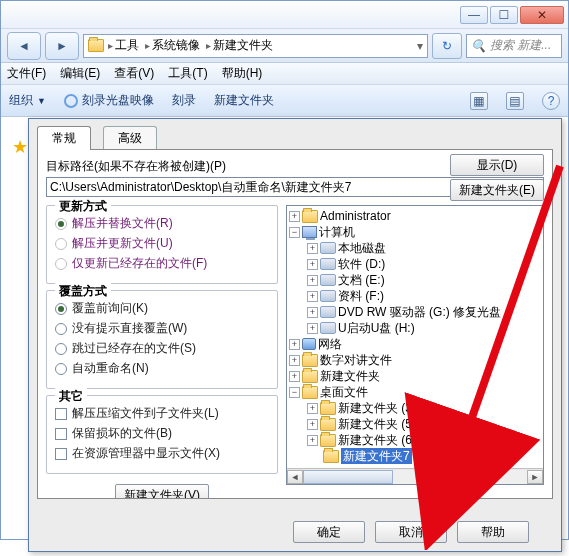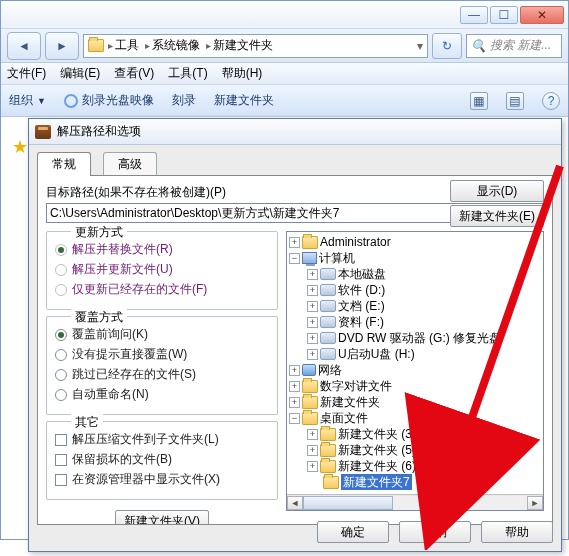--- a/index.html
+++ b/index.html
@@ -35,21 +35,21 @@
 .tab { padding: 3px 14px; border: 1px solid #9aa; background: #f7f7f7; border-bottom: none; border-radius: 3px 3px 0 0; margin-right: 12px; cursor:pointer; position:relative; top:1px;}
 .tab.active { background: #fff; border-color:#888; z-index:2; }
 .panel { margin: 0 8px 8px 8px; border: 1px solid #888; background: #fff; padding: 8px; height: 350px; position:relative; overflow:hidden;}
 .row-top { display:flex; align-items:center; gap:6px; }
 .pathlabel { margin-bottom:2px; }
 .pathinput { flex:1; height:20px; border:1px solid #7a8aa0; padding:0 3px; font-family: Consolas, monospace; display:flex; align-items:center; justify-content:space-between;}
 .btn { height:22px; border:1px solid #8a96a6; background:linear-gradient(#fdfdfd,#e4e4e4); padding:0 8px; display:inline-flex; align-items:center; justify-content:center; border-radius:2px; cursor:pointer; min-width:86px;}
 .cols { display:flex; gap:8px; margin-top:8px; height: 280px;}
 .leftcol { width: 232px; display:flex; flex-direction:column; gap:6px;}
 .group { border:1px solid #bcc4d0; border-radius:2px; padding:6px 8px 8px 8px; position:relative;}
-.group > legend { position:absolute; top:-8px; left:24px; background:#fff; padding:0 4px; }
+.group > legend { position:absolute; top:-8px; left:8px; background:#fff; padding:0 4px;font-weight:bold; }
 .radio-row, .check-row { display:flex; align-items:center; gap:5px; margin:3px 0; color:#222;}
 .radio-row.disabled { color:#701a75; }
 .radio { width:12px; height:12px; border:1px solid #7a8aa0; border-radius:50%; display:inline-flex; align-items:center; justify-content:center; background:#fff;}
 .radio.checked::after { content:""; width:6px; height:6px; background:#3a6a3a; border-radius:50%; }
 .radio.disabled { border-color:#c0c0c0; }
 .checkbox { width:12px; height:12px; border:1px solid #7a8aa0; background:#fff; display:inline-block;}
 .savebtn-row { text-align:center; margin-top:4px;}
 .rightcol { flex:1; border:1px solid #7a8aa0; background:#fff; position:relative; display:flex; flex-direction:column;}
 .tree { flex:1; overflow:hidden; padding:2px 2px; font-family: SimSun, monospace; line-height:16px; white-space:nowrap;}
 .tnode { display:flex; align-items:center; gap:2px; height:16px;}
@@ -57,21 +57,21 @@
 .ind { display:inline-block; width:16px; }
 .drive-ico { width:16px; height:12px; background:linear-gradient(#e8eef6,#b9c9e0); border:1px solid #8aa3c4; border-radius:2px; display:inline-block;}
 .pc-ico { width:15px; height:12px; background:linear-gradient(#cfe3ff,#8ab0e6); border:1px solid #5a7aa6; display:inline-block; position:relative;}
 .pc-ico::after{content:"";position:absolute;bottom:-3px;left:3px;width:9px;height:2px;background:#8aa3c4;}
 .net-ico { width:14px; height:12px; border:1px solid #5a7aa6; background:linear-gradient(#bfe0ff,#6aa0e0); border-radius:2px; display:inline-block;}
 .selected { background:#3a74d0; color:#ffffff; padding:0 2px; }
 .hscroll { height:16px; background:#e8e8e8; border-top:1px solid #c0c0c0; display:flex; align-items:center;}
 .hscroll .arr { width:16px; height:14px; border:1px solid #b0b0b0; background:linear-gradient(#fdfdfd,#e0e0e0); display:flex; align-items:center; justify-content:center; font-size:9px; color:#555; cursor:pointer;}
 .hscroll .track { flex:1; background:#efefef; height:14px; position:relative;}
 .hscroll .thumb { position:absolute; left:0; top:0; width:90px; height:14px; background:linear-gradient(#f2f6fc,#cdd8e8); border:1px solid #9ab3d4;}
-.dlg-buttons { position:absolute; bottom:8px; right:8px; display:flex; gap:10px;justify-content:space-between;}
+.dlg-buttons { position:absolute; bottom:8px; right:32px; display:flex; gap:10px;justify-content:space-between;}
 .dlg-buttons .btn { min-width:72px; }
 
 
 .arrow-svg { position:absolute; top:116px; left:30px; width:534px; height:434px; pointer-events:none; z-index:10;}
 
 
 .star { position:absolute; top:136px; left:12px; color:#f2b200; font-size:18px;}
 </style>
 </head>
 <body>
@@ -132,33 +132,29 @@
     <span class="spacer"></span>
     <span class="sq">▦</span>
     <span class="sq">▤</span>
     <span class="sq" style="color:#2a6ac0;border-radius:50%;">?</span>
   </div>
 </div>
 
 <span class="star">★</span>
 
 <div class="dialog">
-  <div class="dlg-title">
-    <span class="wr-ico"></span>
-    <span>解压路径和选项</span>
-  </div>
   <div class="tabs">
     <div class="tab active"><span>常规</span></div>
     <div class="tab"><span>高级</span></div>
   </div>
   <div class="panel">
     <div class="pathlabel">目标路径(如果不存在将被创建)(P)</div>
     <div class="row-top">
       <div class="pathinput">
-        <span>C:\Users\Administrator\Desktop\更新方式\新建文件夹7</span>
+        <span>C:\Users\Administrator\Desktop\自动重命名\新建文件夹7</span>
         <span style="font-size:9px;color:#555;">▼</span>
       </div>
       <div style="display:flex;flex-direction:column;gap:3px;position:absolute;right:8px;top:4px;">
         <div class="btn">
             <span>显示(D)</span>
           </div>
         <div class="btn">
             <span>新建文件夹(E)</span>
           </div>
       </div>

